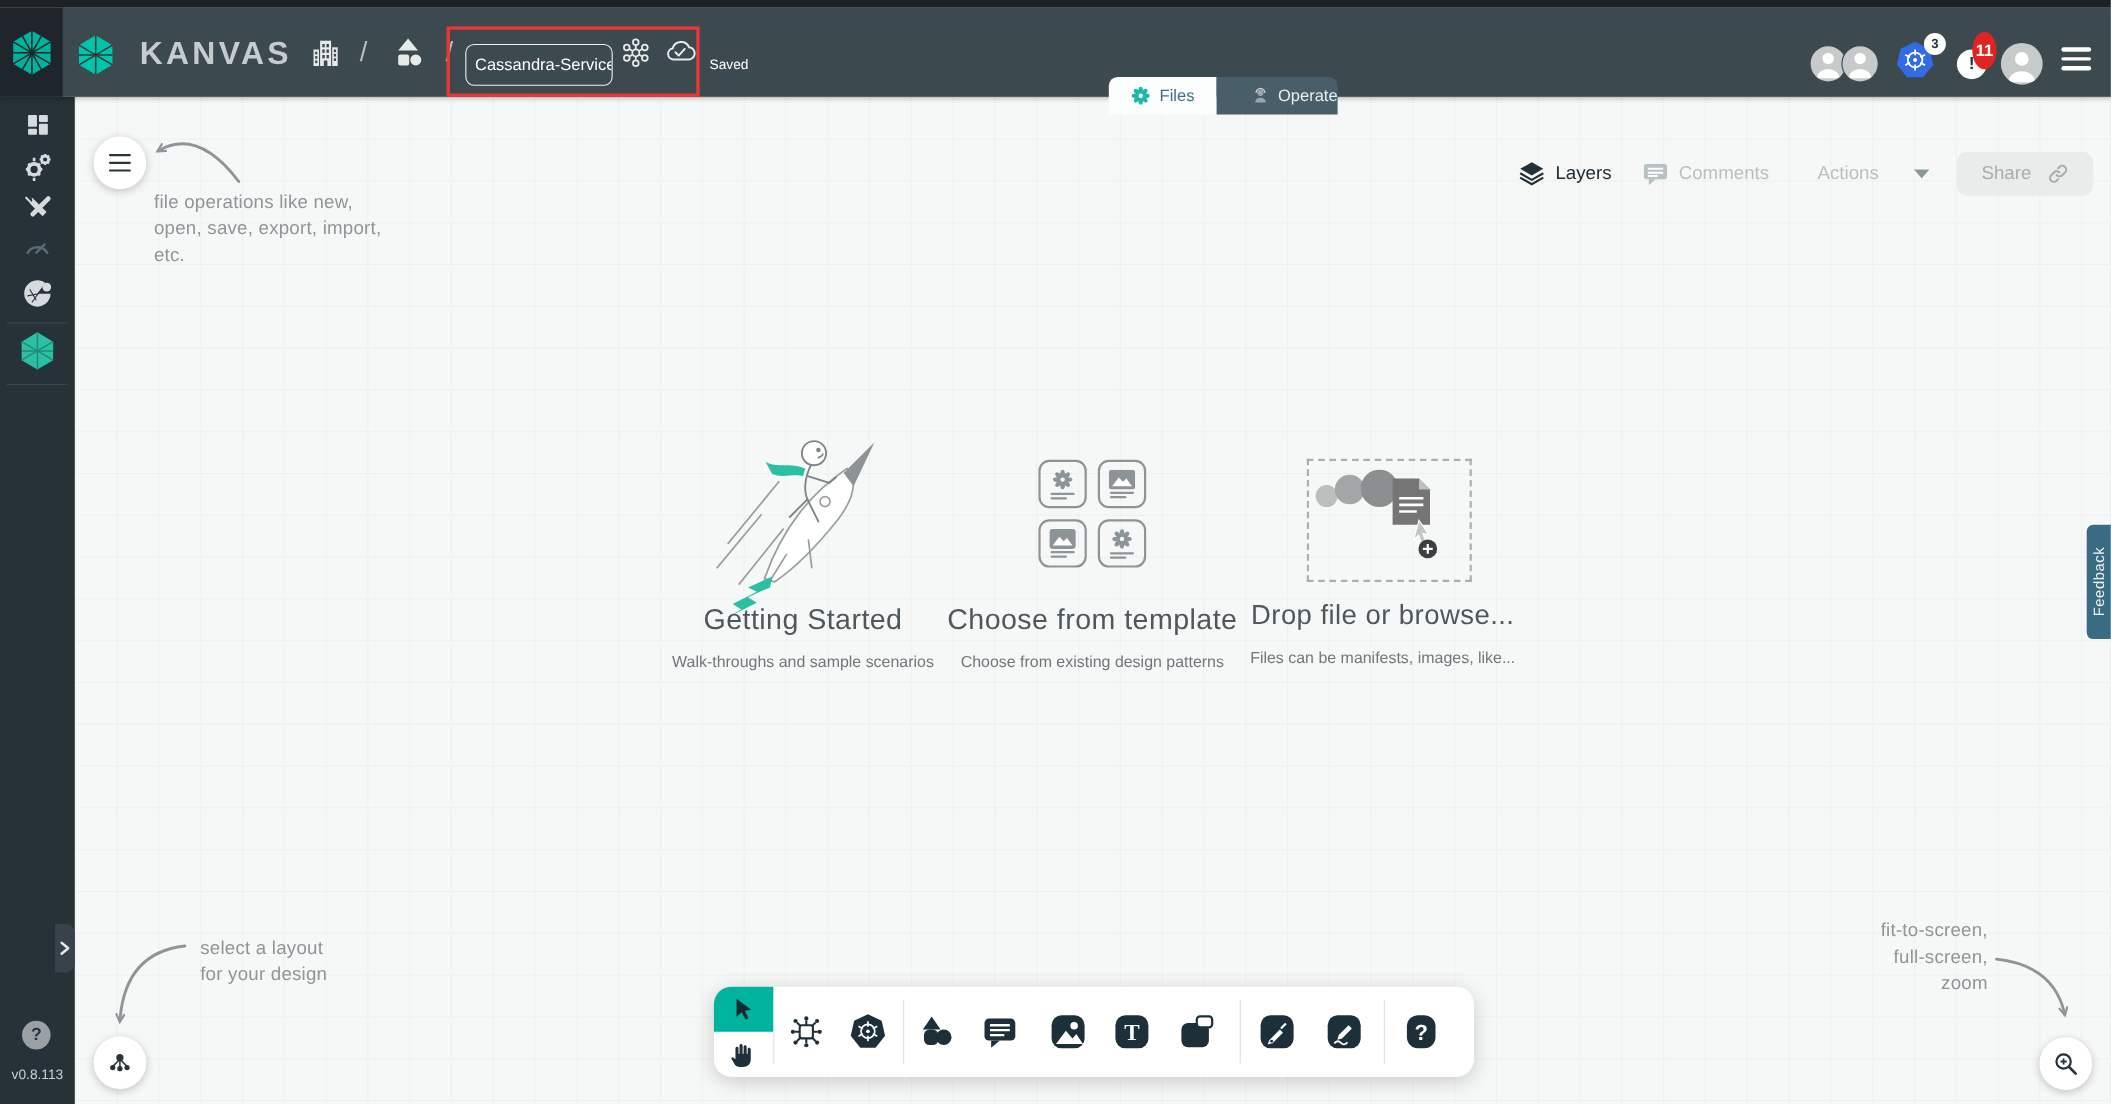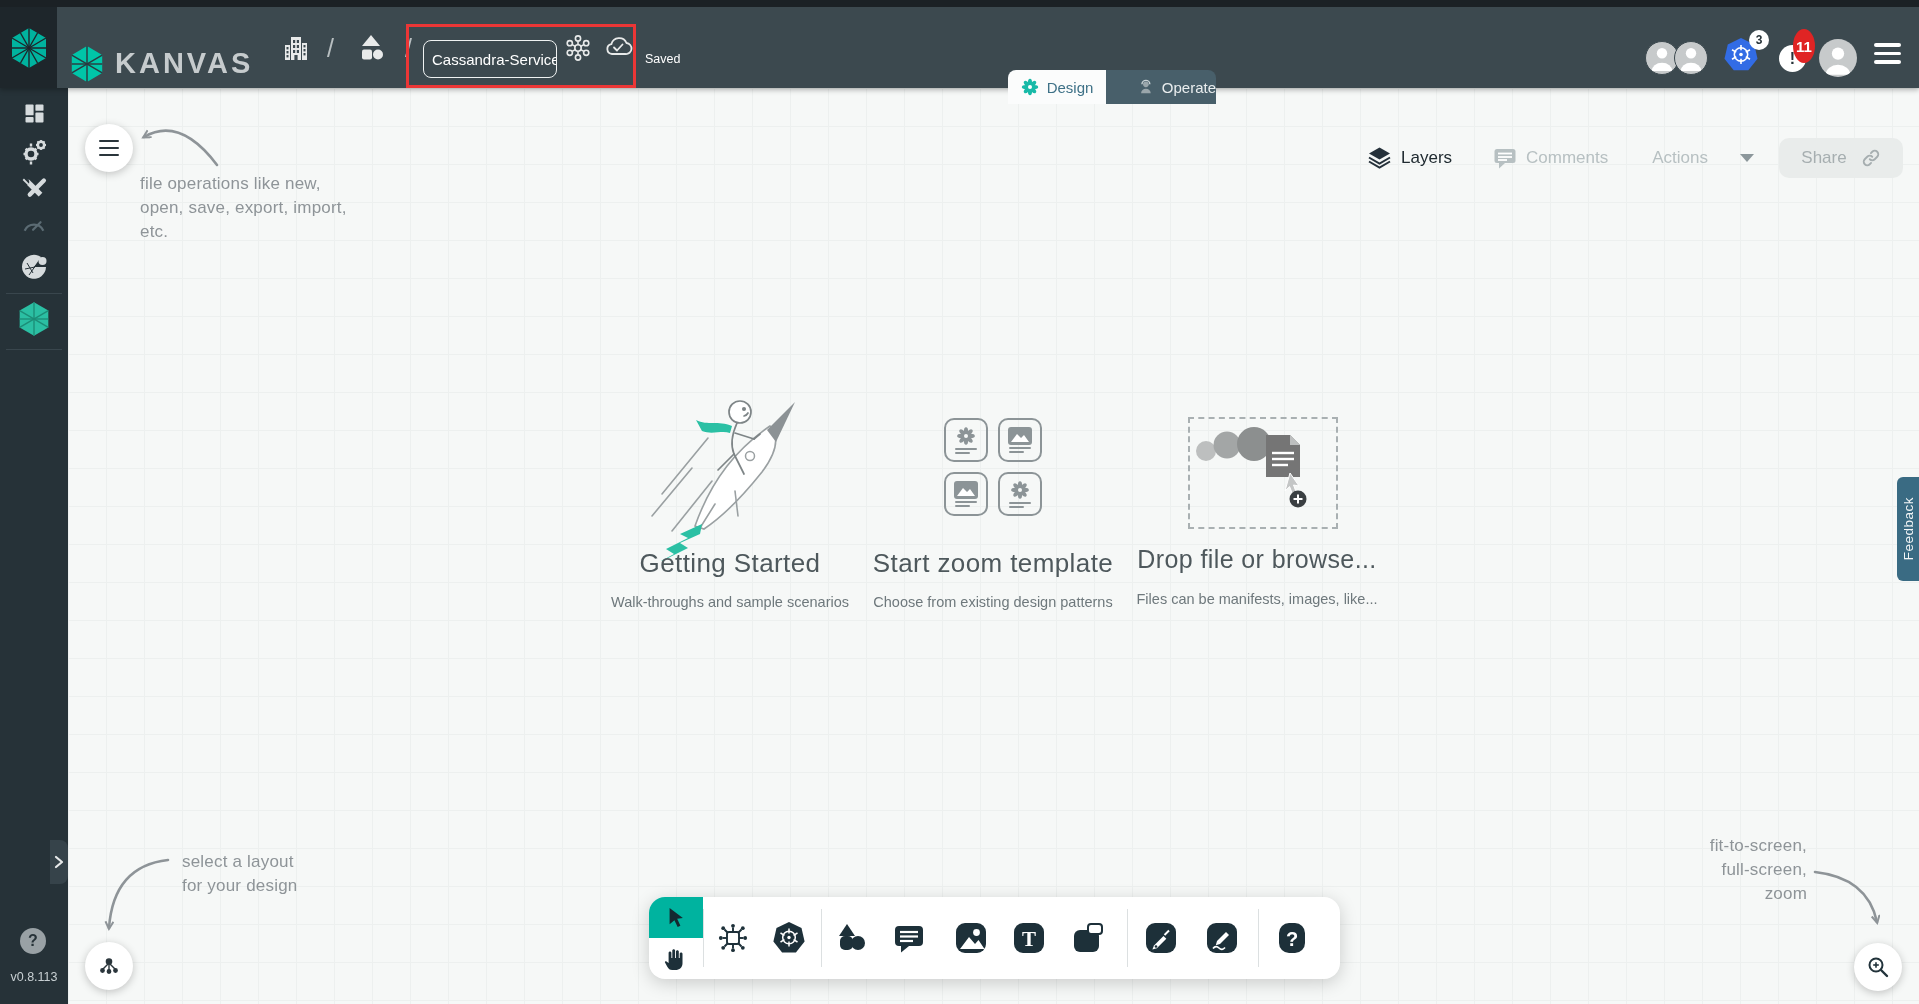--- a/index.html
+++ b/index.html
@@ -4,21 +4,21 @@
 <style>
   * { margin:0; padding:0; box-sizing:border-box; }
   html,body { width:1919px; height:1004px; overflow:hidden; background:#222; }
   body { font-family:"Liberation Sans", sans-serif; }
   #app { position:relative; width:1919px; height:1004px; overflow:hidden; background:#F6F8F7; }
 
   
   .top-strip { position:absolute; left:0; top:0; width:1919px; height:7px; background:#1B2125; z-index:6; }
   .header { position:absolute; left:0; top:7px; width:1919px; height:81px; background:#3C494F; z-index:5; box-shadow:0 2px 5px rgba(0,0,0,.28); }
   .logo-square { position:absolute; left:0; top:0; width:57px; height:81px; background:#1E262B; display:flex; align-items:center; justify-content:center; }
-  .brand { position:absolute; left:70px; top:16px; height:81px; display:flex; align-items:center; gap:11px; }
+  .brand { position:absolute; left:70px; top:2px; height:81px; display:flex; align-items:center; gap:23px; }
   .brand-word { font-size:29px; font-weight:800; letter-spacing:3px; color:#C6CBCD; }
   .crumb-icon { position:absolute; top:50%; transform:translateY(-50%); }
   .crumb-sep { position:absolute; top:50%; transform:translateY(-50%); color:#B8BFC1; font-size:25px; font-weight:300; }
   .design-name-input { position:absolute; left:423px; top:33px; width:134px; height:38px; background:transparent; border:1.5px solid #EFF2F2; border-radius:8px; color:#FFFFFF; font-size:15px; padding:0 0 0 8px; font-family:"Liberation Sans",sans-serif; outline:none; }
   .saved-label { position:absolute; left:645px; top:45px; color:#FFFFFF; font-size:12.5px; }
   .red-highlight { position:absolute; left:406px; top:17px; width:230px; height:64px; border:3.5px solid #EC3636; z-index:9; pointer-events:none; }
 
   .hdr-right-item { position:absolute; top:0; }
   .avatar { border-radius:50%; background:#C7CACB; overflow:hidden; display:flex; align-items:flex-end; justify-content:center; }
   .badge { position:absolute; border-radius:50%; display:flex; align-items:center; justify-content:center; font-weight:700; }
@@ -233,21 +233,21 @@
           <ellipse cx="13.2" cy="9" rx="4" ry="2.1" transform="rotate(45 9 9)"></ellipse>
           <ellipse cx="13.2" cy="9" rx="4" ry="2.1" transform="rotate(90 9 9)"></ellipse>
           <ellipse cx="13.2" cy="9" rx="4" ry="2.1" transform="rotate(135 9 9)"></ellipse>
           <ellipse cx="13.2" cy="9" rx="4" ry="2.1" transform="rotate(180 9 9)"></ellipse>
           <ellipse cx="13.2" cy="9" rx="4" ry="2.1" transform="rotate(225 9 9)"></ellipse>
           <ellipse cx="13.2" cy="9" rx="4" ry="2.1" transform="rotate(270 9 9)"></ellipse>
           <ellipse cx="13.2" cy="9" rx="4" ry="2.1" transform="rotate(315 9 9)"></ellipse>
         </g>
         <circle cx="9" cy="9" r="2" fill="#FFFFFF"></circle>
       </svg>
-      <span>Design</span>
+      <span>Files</span>
     </div>
     <div class="tab tab-operate">
       <svg width="18" height="18" viewBox="0 0 18 18">
         <circle cx="9" cy="6" r="3.2" fill="#9AA6AB"></circle>
         <path d="M3.5 16 a5.5 5 0 0 1 11 0 Z" fill="#9AA6AB"></path>
         <path d="M4.5 6 a4.5 4.5 0 0 1 9 0" fill="none" stroke="#C9D2D5" stroke-width="1.6"></path>
       </svg>
       <span>Operate</span>
     </div>
   </div>
@@ -362,21 +362,21 @@
         <i></i>
     </div>
 
     <div class="ann" style="left:72px; top:84px;">
       <div>file operations like new,</div>
       <div>open, save, export, import,</div>
       <div>etc.</div>
     </div>
 
     <div class="canvas-head">
-      <div class="ch-group" style="margin-right:41px;">
+      <div class="ch-group" style="margin-right:28px;">
         <svg width="25" height="24" viewBox="0 0 24 24">
           <path d="M12,1.5 L22.5,7.5 12,13.5 1.5,7.5 Z" fill="#25313A"></path>
           <path d="M1.5,11.5 L12,17.5 22.5,11.5" fill="none" stroke="#25313A" stroke-width="2"></path>
           <path d="M1.5,15.5 L12,21.5 22.5,15.5" fill="none" stroke="#25313A" stroke-width="2"></path>
         </svg>
         <span class="ch-label-dark">Layers</span>
       </div>
       <div class="ch-group" style="margin-right:44px;">
         <svg width="24" height="24" viewBox="0 0 24 24">
           <rect x="1.5" y="3" width="21" height="14" rx="2.5" fill="#B7C0C2"></rect>
@@ -486,21 +486,21 @@
               <ellipse cx="19" cy="13" rx="5.5" ry="2.8" transform="rotate(315 13 13)"></ellipse>
             </g>
           <circle cx="13" cy="13" r="2.6" fill="#F6F8F7"></circle>
         </svg>
         <span class="tmpl-lines">
             <i class="l1"></i>
             <i class="l2"></i>
           </span>
       </div>
     </div>
-    <div class="card-title" style="left:765px; top:460px; width:320px;">Start zoom template</div>
+    <div class="card-title" style="left:765px; top:460px; width:320px;">Choose from template</div>
     <div class="card-sub" style="left:765px; top:506px; width:320px;">Choose from existing design patterns</div>
 
     <div class="drop-zone">
       <svg width="146" height="108" viewBox="0 0 146 108">
         <circle cx="16" cy="32" r="10" fill="#BDBFBF"></circle>
         <circle cx="37" cy="26" r="13.5" fill="#A3A6A6"></circle>
         <circle cx="64" cy="25" r="17" fill="#8C8F8F"></circle>
         <g>
           <path d="M76,16 h24 l10,10 v32 h-34 z" fill="#757575"></path>
           <polygon points="100,16 100,26 110,26" fill="#BDBFBF"></polygon>

